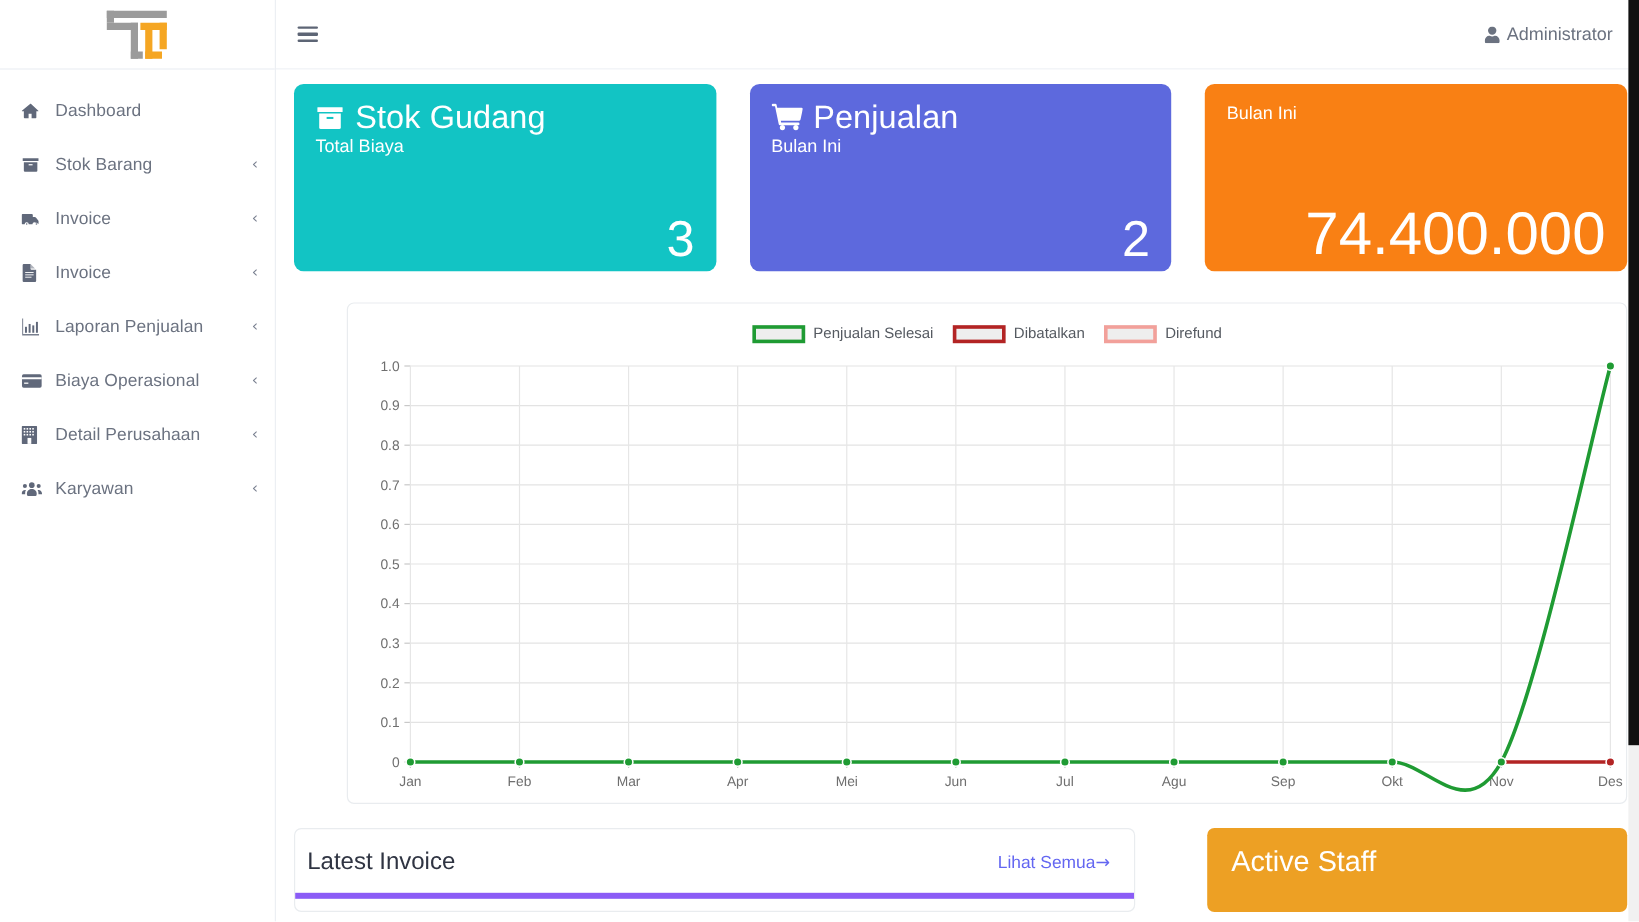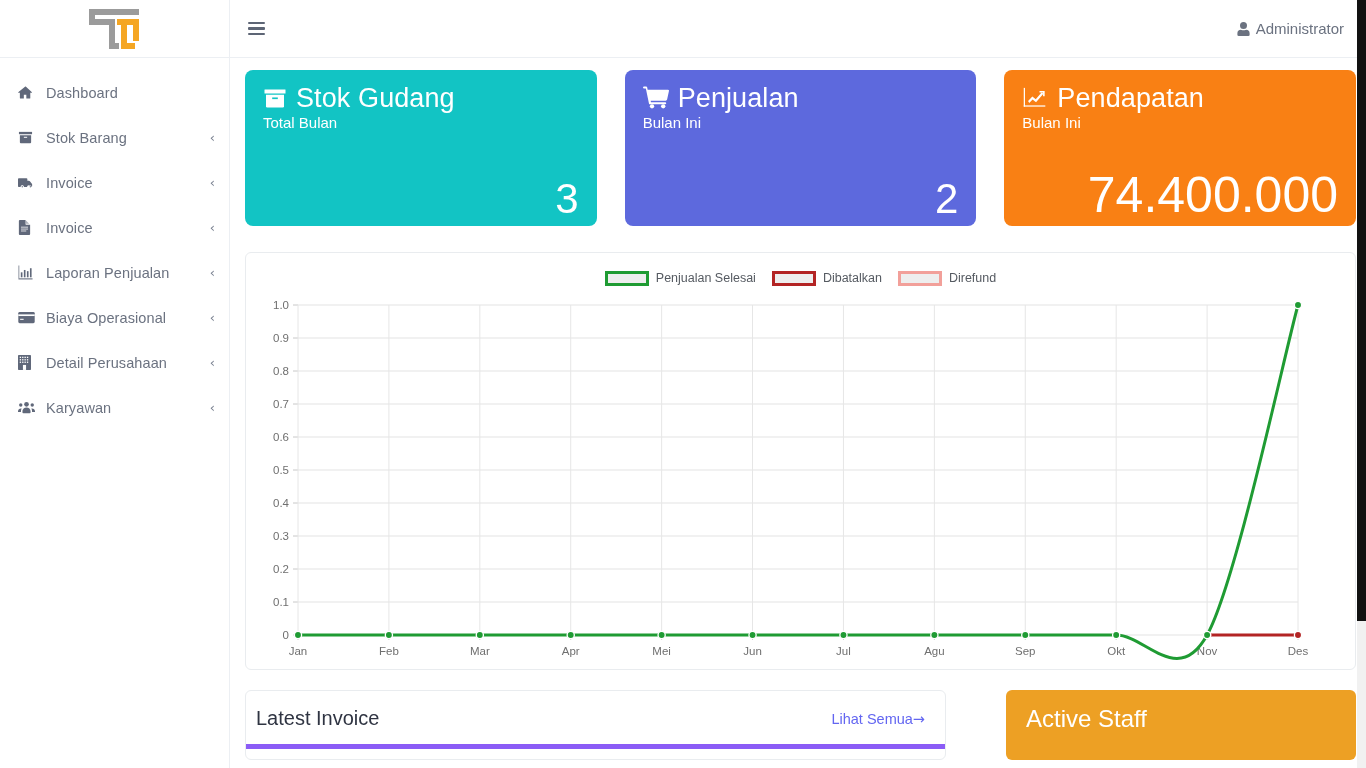--- a/index.html
+++ b/index.html
@@ -114,20 +114,21 @@
 
   
   .chart-card {
     margin-top: 26px;
     background:#fff;
     border: 1px solid #e9ecef;
     border-radius: 6px;
     height: 418px;
     padding: 8px 10px 4px 10px;
     position: relative;
+    margin-left: 44px;
   }
   .legend {
     display:flex; align-items:center; justify-content:center;
     gap: 16px; height: 34px;
   }
   .legend-item { display:flex; align-items:center; gap:7px; cursor:pointer; }
   .legend-swatch {
     width: 44px; height: 15px;
     background: #eeeeee;
     border-width: 3px; border-style: solid;
@@ -339,48 +340,38 @@
 
       <div class="stat-card" style="background:#12c4c4">
         <div class="stat-title">
           <svg width="24" height="24" viewBox="0 0 512 512">
               <rect x="32" y="72" width="448" height="86" rx="6"></rect>
               <path d="M64 184h384v248a28 28 0 01-28 28H92a28 28 0 01-28-28z"></path>
               <rect x="196" y="244" width="120" height="36" fill="#12c4c4"></rect>
             </svg>
           <span>Stok Gudang</span>
         </div>
-        <div class="stat-sub">Total Bulan</div>
+        <div class="stat-sub">Total Biaya</div>
         <div class="stat-value">3</div>
       </div>
 
       <div class="stat-card" style="background:#5d69dd">
         <div class="stat-title">
           <svg width="26" height="24" viewBox="0 0 576 512">
               <path d="M0 24A24 24 0 0124 0h45a24 24 0 0123 19l11 53h449a24 24 0 0123 29l-41 190a32 32 0 01-31 25H170l6 32h315a24 24 0 110 48H156a24 24 0 01-24-19L63 48H24A24 24 0 010 24z"></path>
               <circle cx="200" cy="440" r="48"></circle>
               <circle cx="448" cy="440" r="48"></circle>
             </svg>
           <span>Penjualan</span>
         </div>
         <div class="stat-sub">Bulan Ini</div>
         <div class="stat-value">2</div>
       </div>
 
       <div class="stat-card" style="background:#f98014">
-        <div class="stat-title">
-          <svg width="26" height="24" viewBox="0 0 512 512">
-              <rect x="16" y="40" width="26" height="400"></rect>
-              <rect x="16" y="414" width="460" height="26"></rect>
-              <path d="M108 322l92-96 72 56 128-148 34 30-156 180-74-58-70 74z"></path>
-              <path d="M330 110h118v118h-40v-50l-78-68z" opacity="0"></path>
-              <path d="M352 106h110v110h-34v-76h-76z"></path>
-            </svg>
-          <span>Pendapatan</span>
-        </div>
         <div class="stat-sub">Bulan Ini</div>
         <div class="stat-value big">74.400.000</div>
       </div>
 
     </section>
 
     <section class="chart-card">
 
       <div class="legend">
         <div class="legend-item">

